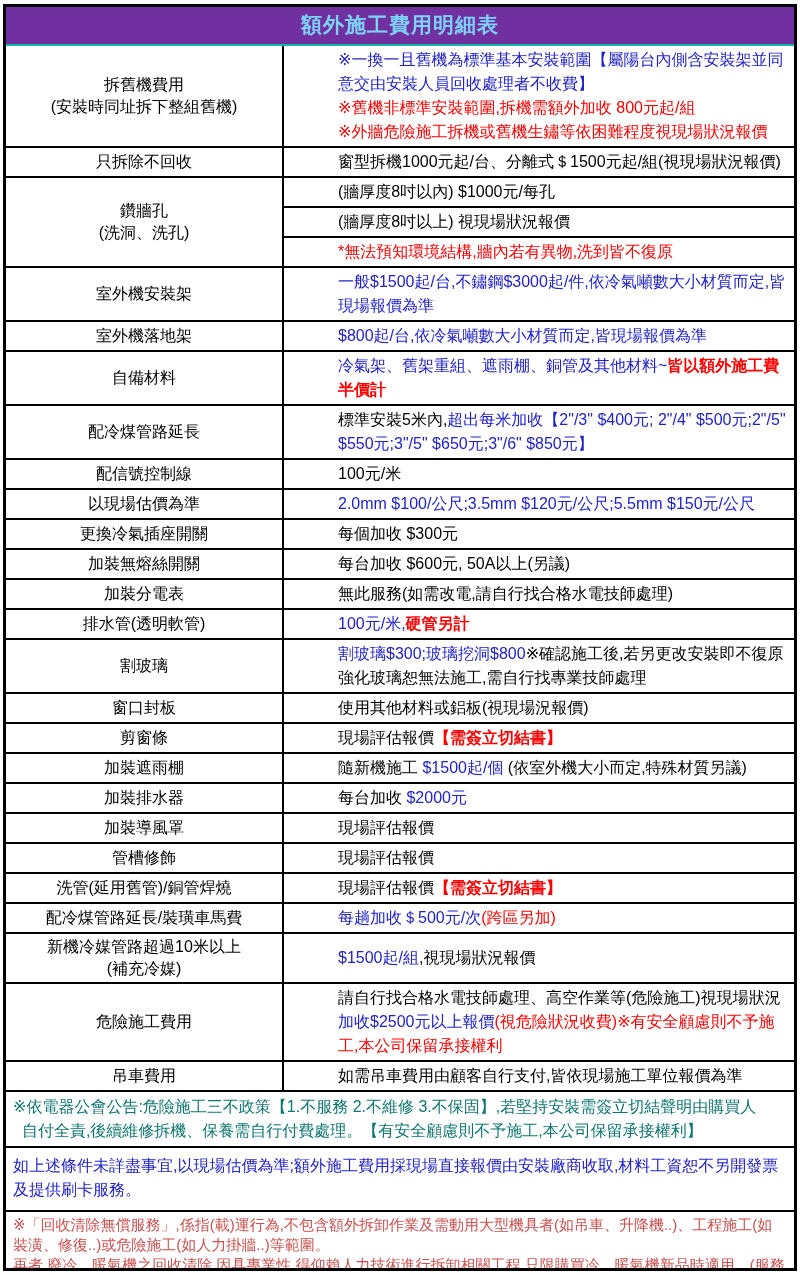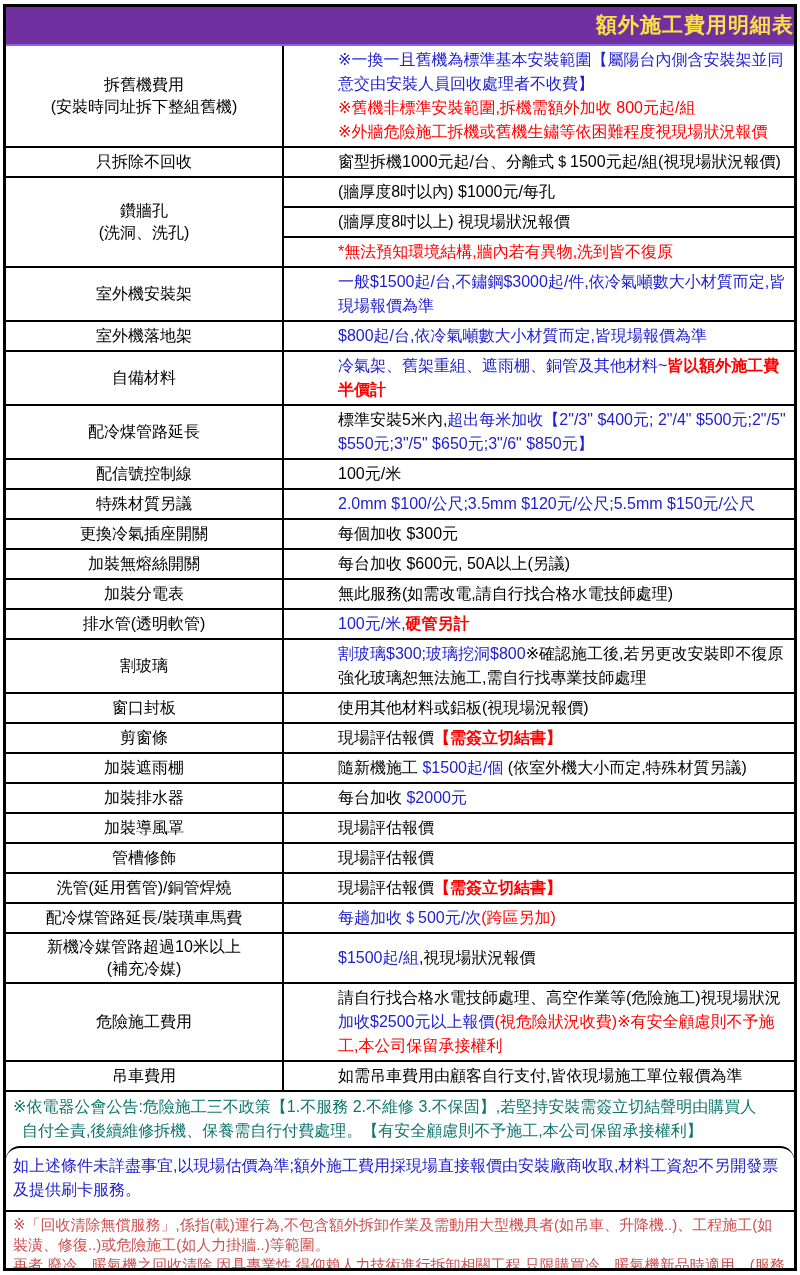--- a/index.html
+++ b/index.html
@@ -6,43 +6,43 @@
   body{
     width:800px;height:1275px;box-sizing:border-box;padding:4px 3px;
     font-family:"Liberation Sans","DejaVu Sans",sans-serif;
     -webkit-font-smoothing:antialiased;
   }
   .sheet{
     width:100%;height:100%;box-sizing:border-box;
     border:3px solid #000;display:flex;flex-direction:column;overflow:hidden;
   }
   .title-bar{
-    background:#7030A0;color:#fde047;font-weight:bold;font-size:21px;
-    text-align:right;padding:4px 0 5px 0;letter-spacing:1px;
-    border-bottom:2px solid #8b5cf6;flex:0 0 auto;
+    background:#7030A0;color:#7dd3fc;font-weight:bold;font-size:21px;
+    text-align:center;padding:4px 0 5px 0;letter-spacing:1px;
+    border-bottom:2px solid #14b8a6;flex:0 0 auto;
   }
   table.fee{
     width:100%;border-collapse:collapse;table-layout:fixed;flex:0 0 auto;
     border:hidden;
   }
   table.fee td{border:2px solid #000;font-size:16px;vertical-align:middle;}
   td.label{
     width:277px;text-align:center;padding:2px 20px;line-height:22px;color:#000;
   }
   td.value{padding:2px 6px;}
   td.value .par{line-height:24px;min-height:24px;word-break:break-all;margin-left:48px;}
   .c-k{color:#000000;}
   .c-b{color:#2222CC;}
   .c-r{color:#FF0000;}
   .c-rb{color:#FF0000;font-weight:bold;}
   .note{border-top:2px solid #000;padding:3px 7px;flex:0 0 auto;}
   .note .nline{white-space:pre-wrap;word-break:break-all;}
   .note-association{color:#0f766e;font-size:16px;}
   .note-association .nline{line-height:24px;}
-  .note-estimate{color:#2222CC;font-size:16px;padding-top:6px;padding-bottom:8px;border-radius:14px;}
+  .note-estimate{color:#2222CC;font-size:16px;padding-top:6px;padding-bottom:8px;}
   .note-estimate .nline{line-height:24px;}
   .note-recycle{color:#CC5050;font-size:15px;border-bottom:5px solid #000;padding-bottom:6px;}
   .note-recycle .nline{line-height:20px;}
 </style>
 </head>
 <body>
 
 <div class="sheet">
   <div class="title-bar">額外施工費用明細表</div>
 
@@ -125,21 +125,21 @@
         <tr>
           <td class="label" rowspan="1">
             <div>配信號控制線</div>
           </td>
           <td class="value">
             <div class="par"><span class="c-k">100元/米</span></div>
           </td>
         </tr>
         <tr>
           <td class="label" rowspan="1">
-            <div>特殊材質另議</div>
+            <div>以現場估價為準</div>
           </td>
           <td class="value">
             <div class="par"><span class="c-b">2.0mm $100/公尺;3.5mm $120元/公尺;5.5mm $150元/公尺</span></div>
           </td>
         </tr>
         <tr>
           <td class="label" rowspan="1">
             <div>更換冷氣插座開關</div>
           </td>
           <td class="value">

